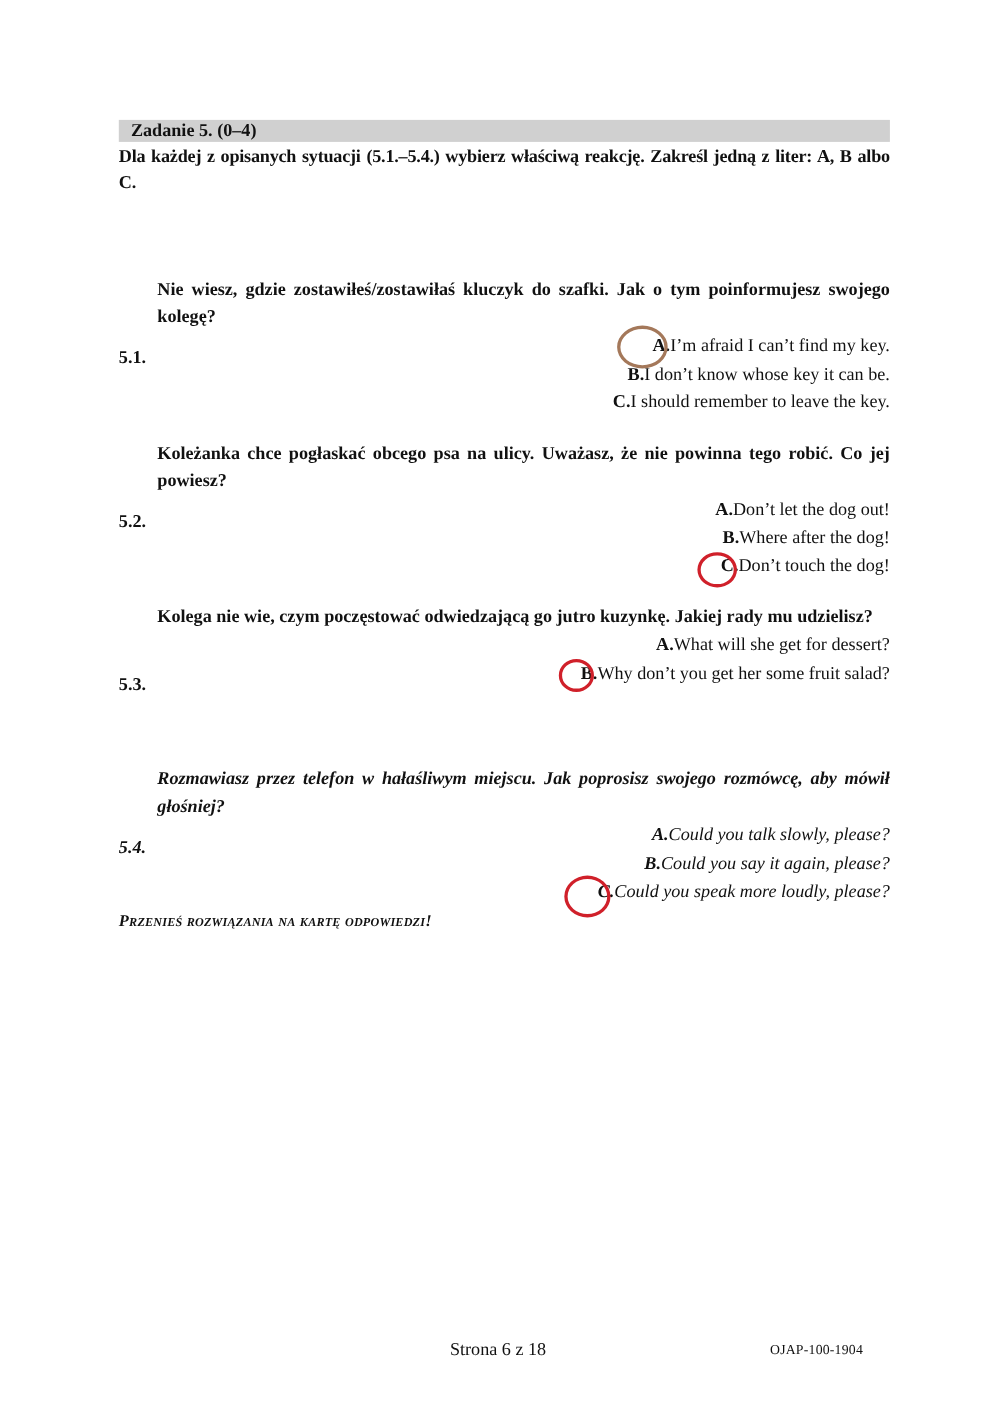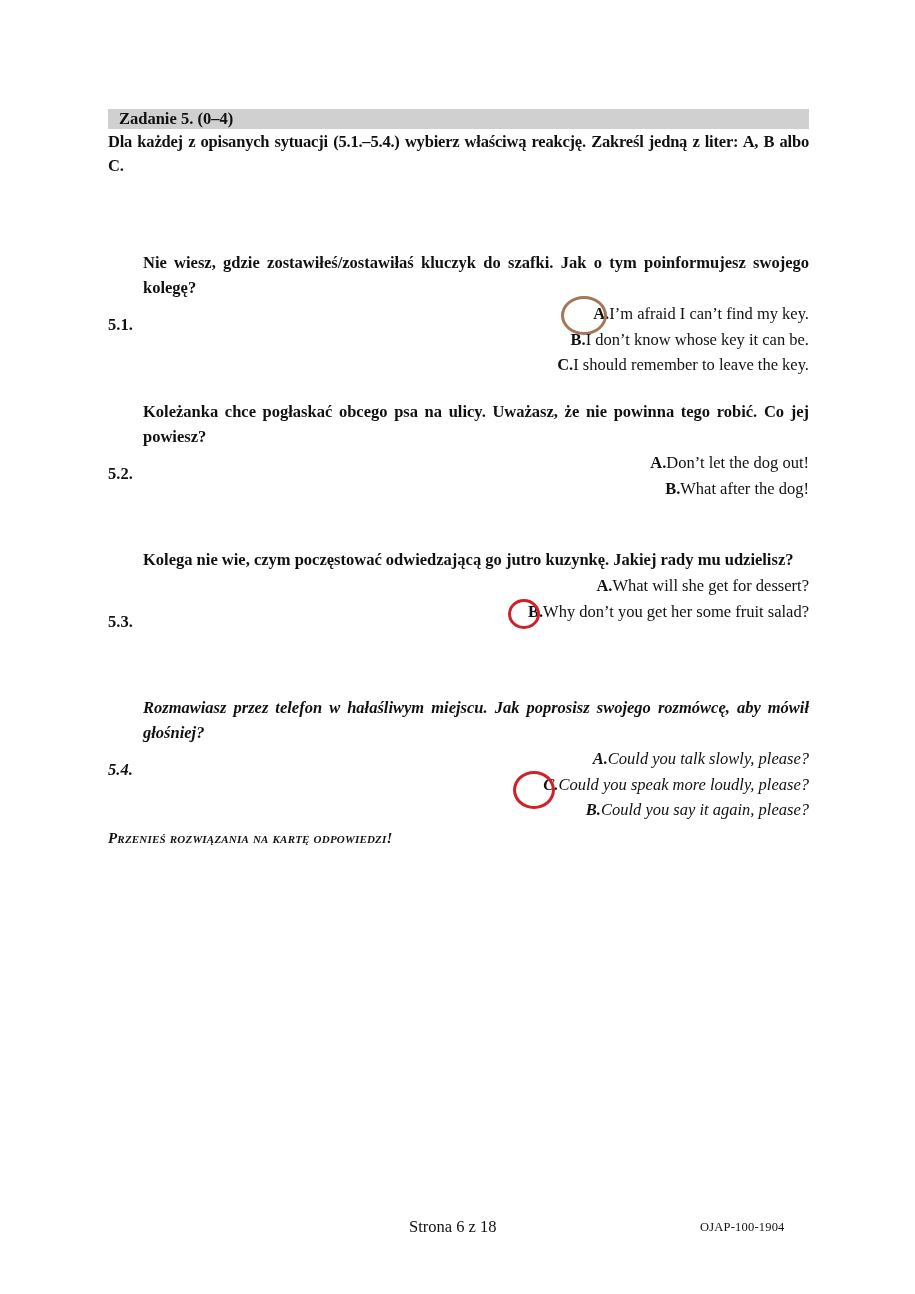--- a/index.html
+++ b/index.html
@@ -162,21 +162,24 @@
 <div class="question" style="top:363px;">
   <div class="q-stem">
     <span class="q-num">5.2.</span>
     <span class="q-text">Koleżanka chce pogłaskać obcego psa na ulicy. Uważasz, że nie powinna tego robić. Co jej powiesz?</span>
   </div>
   <ul class="options">
     <li class="option">
       <span class="opt-letter">A.</span><span>Don’t let the dog out!</span>
     </li>
     <li class="option">
-      <span class="opt-letter">B.</span><span>What after the dog!</span>
+      <span class="opt-letter">B.</span><span>Where after the dog!</span>
+    </li>
+    <li class="option">
+      <span class="opt-letter"><span class="mark mark-red" style="left:-11px;top:1px;width:30px;height:26px;"></span><span>C.</span></span><span>Don’t touch the dog!</span>
     </li>
   </ul>
 </div>
 
 <div class="question" style="top:511px;">
   <div class="q-stem">
     <span class="q-num">5.3.</span>
     <span class="q-text">Kolega nie wie, czym poczęstować odwiedzającą go jutro kuzynkę. Jakiej rady mu udzielisz?</span>
   </div>
   <ul class="options">
@@ -192,24 +195,24 @@
 <div class="question" style="top:659px;font-style:italic;">
   <div class="q-stem">
     <span class="q-num">5.4.</span>
     <span class="q-text">Rozmawiasz przez telefon w hałaśliwym miejscu. Jak poprosisz swojego rozmówcę, aby mówił głośniej?</span>
   </div>
   <ul class="options">
     <li class="option">
       <span class="opt-letter">A.</span><span>Could you talk slowly, please?</span>
     </li>
     <li class="option">
+      <span class="opt-letter">B.</span><span>Could you say it again, please?</span>
+    </li>
+    <li class="option">
       <span class="opt-letter"><span class="mark mark-red-large" style="left:-19px;top:-1px;"></span><span>C.</span></span><span>Could you speak more loudly, please?</span>
-    </li>
-    <li class="option">
-      <span class="opt-letter">B.</span><span>Could you say it again, please?</span>
     </li>
   </ul>
 </div>
 
 <div class="footer-note"><span class="sc">Przenieś rozwiązania na kartę odpowiedzi!</span></div>
 
 <div class="page-number">Strona 6 z 18</div>
 <div class="doc-code">OJAP-100-1904</div>
 
 </body></html>

